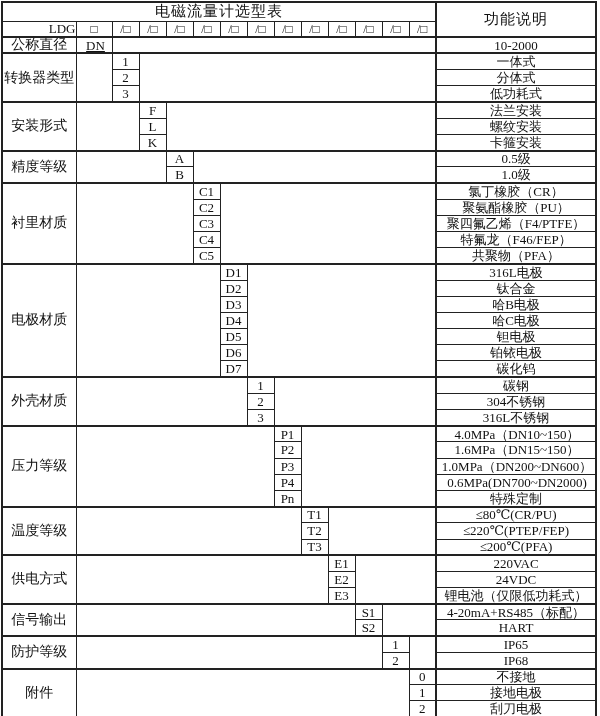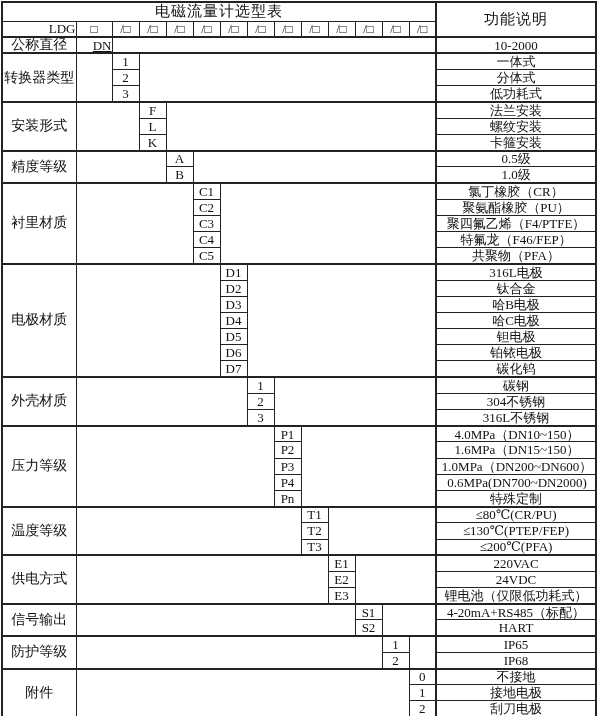--- a/index.html
+++ b/index.html
@@ -42,21 +42,21 @@
   tr{height:16.2px;}
   tr.title-row{height:19px;}
   tr.group-start td{border-top:2px solid var(--line);}
   .title-cell{font-size:15px;letter-spacing:1px;}
   .desc{border-left:2px solid var(--line);border-radius:10px;}
   .desc-header{font-size:15px;letter-spacing:1px;}
   .cat-label{font-size:14px;}
   .model-label{text-align:right;padding-left:8px;font-size:13px;}
   .code-box{font-size:12px;}
   .code-cell{font-size:13px;}
-  .code-left{text-align:right;padding-left:3px;text-decoration:underline;}
+  .code-left{text-align:center;padding-left:3px;text-decoration:underline;}
   .desc-cell{font-size:13px;margin-left:40px;}
   .desc-cell.left{text-align:center;padding-left:2px;}
   .spacer{background:var(--bg);}
 </style>
 </head>
 <body>
 
 <div class="page">
   <table class="sel">
     <colgroup>
@@ -238,21 +238,21 @@
         </tr>
         <tr class="group-start">
           <td class="cat-label" rowspan="3">温度等级</td>
           <td class="spacer" rowspan="3" colspan="8"></td>
           <td class="code-cell">T1</td>
           <td class="spacer" rowspan="3" colspan="4"></td>
           <td class="desc desc-cell">≤80℃(CR/PU)</td>
         </tr>
         <tr>
           <td class="code-cell">T2</td>
-          <td class="desc desc-cell">≤130℃(PTEP/FEP)</td>
+          <td class="desc desc-cell">≤220℃(PTEP/FEP)</td>
         </tr>
         <tr>
           <td class="code-cell">T3</td>
           <td class="desc desc-cell">≤200℃(PFA)</td>
         </tr>
         <tr class="group-start">
           <td class="cat-label" rowspan="3">供电方式</td>
           <td class="spacer" rowspan="3" colspan="9"></td>
           <td class="code-cell">E1</td>
           <td class="spacer" rowspan="3" colspan="3"></td>

